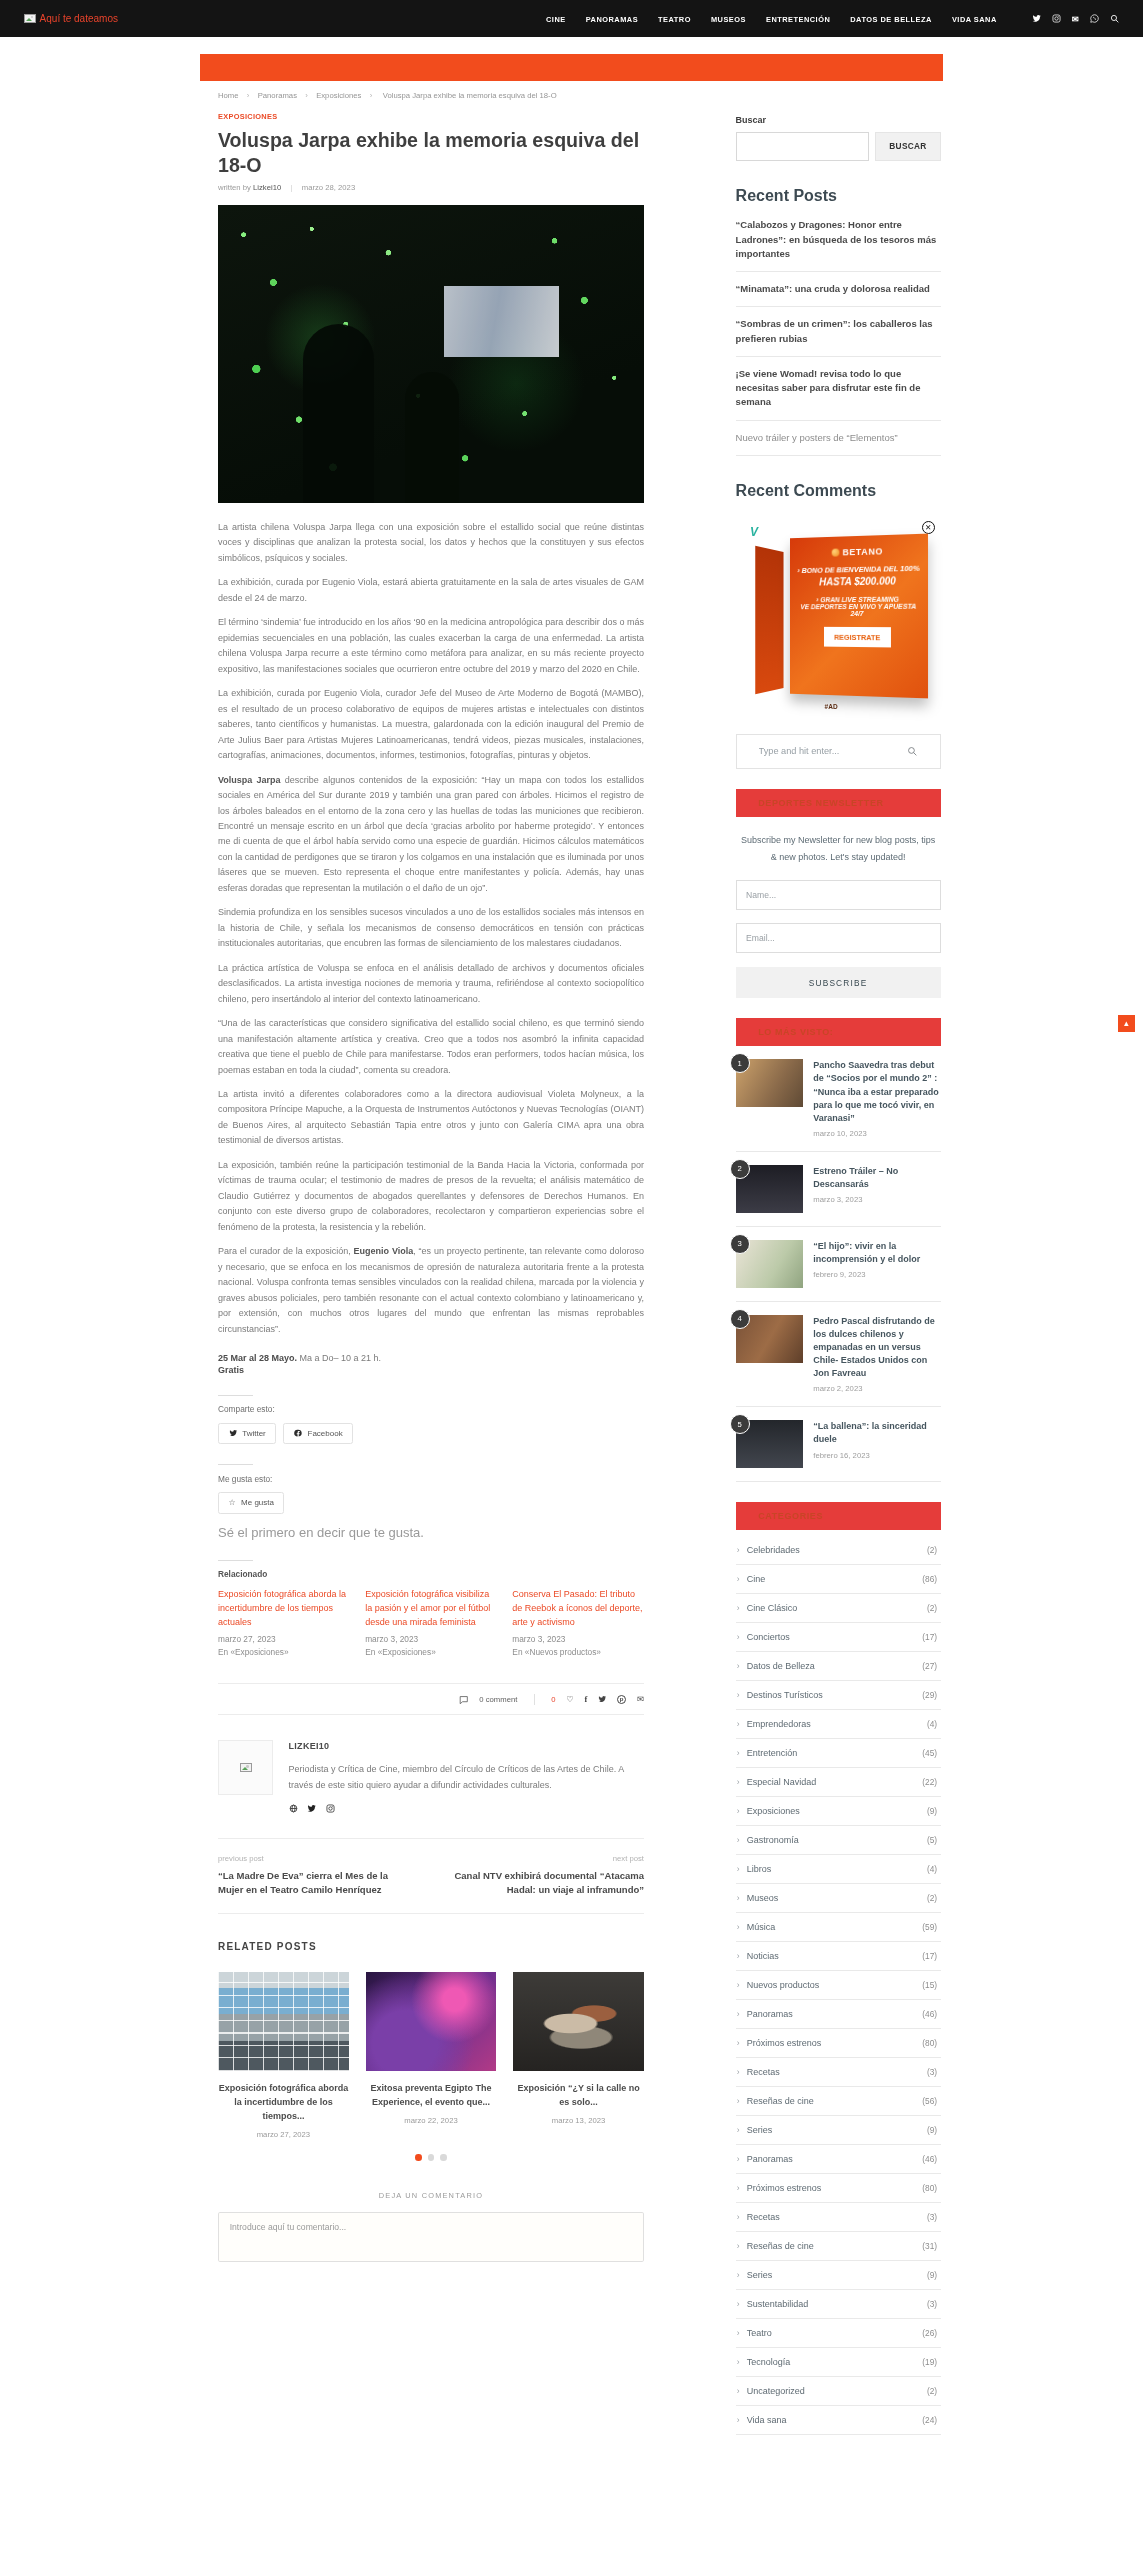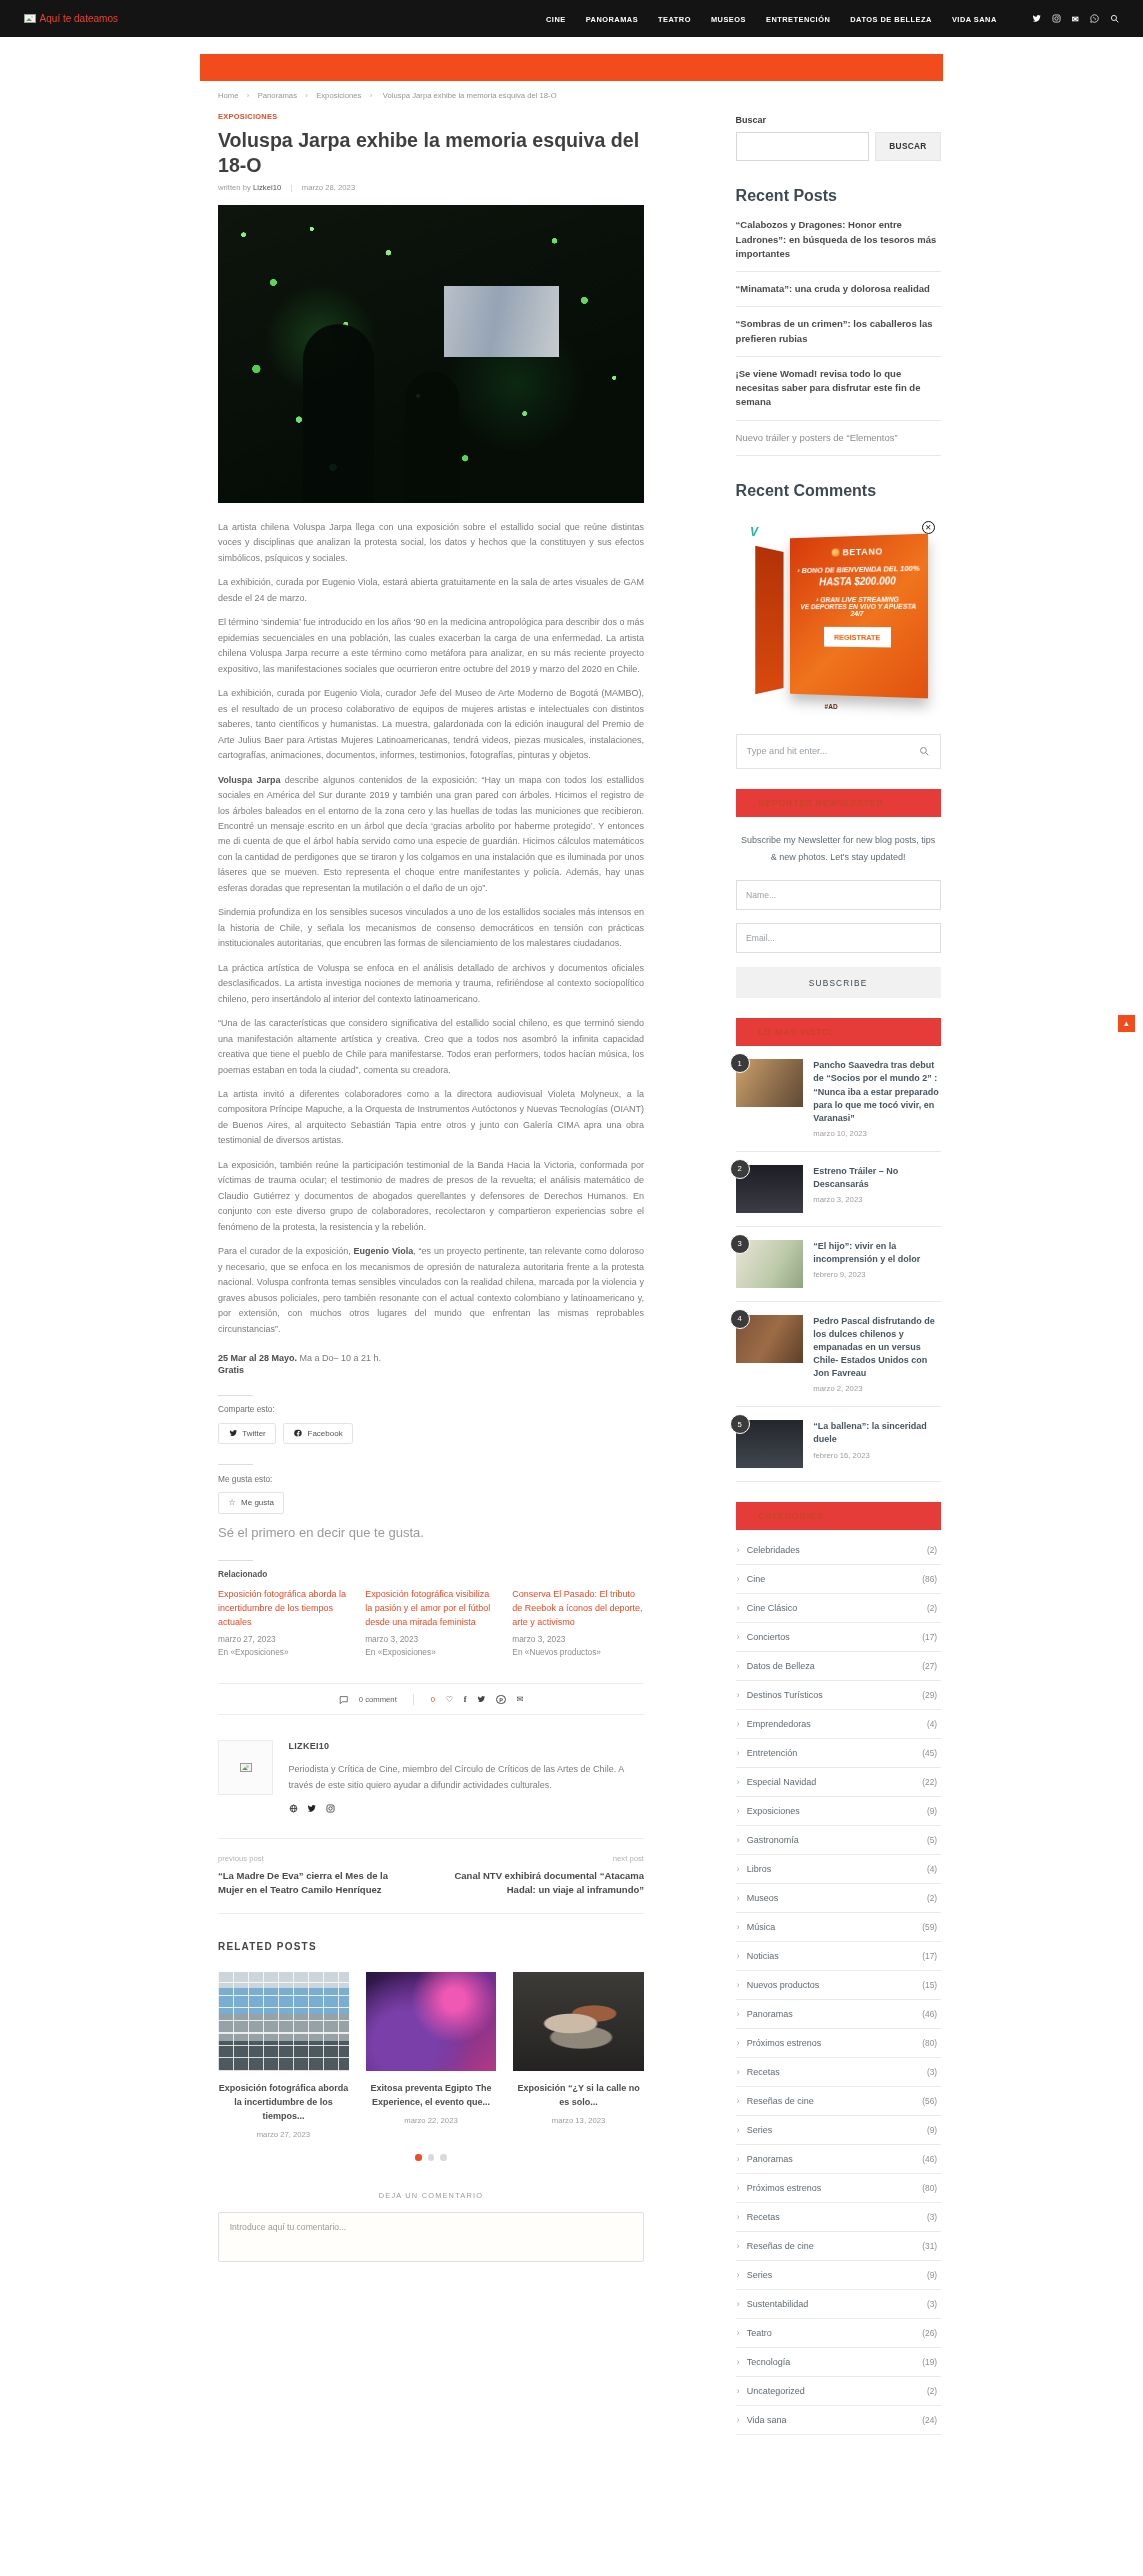--- a/index.html
+++ b/index.html
@@ -72,21 +72,21 @@
   .share-row { display: flex; gap: 7.1px; }
   .btn-soft { display: inline-flex; align-items: center; gap: 5.4px; border: 0.6px solid #e2e2e2; border-radius: 2.4px; background: #fff; padding: 5.4px 9.5px; font-size: 8px; color: #555; cursor: pointer; }
   .like-hint { font-size: 13px; color: #9a9a9a; margin-top: 11px; }
 
   .rel-label { font-size: 8.3px; font-weight: bold; color: #555; margin-bottom: 9.5px; }
   .rel-grid { display: flex; gap: 15.5px; }
   .rel-grid .rel-item { width: 132px; }
   .rel-item .rel-title { color: #eb4a26; font-size: 9px; line-height: 1.55; display: block; }
   .rel-item .rel-date, .rel-item .rel-ctx { color: #8d8d8d; font-size: 8.3px; margin-top: 3.6px; }
 
-  .comment-bar { margin-top: 26px; border-top: 0.6px solid #ececec; border-bottom: 0.6px solid #ececec; padding: 9.5px 0; display: flex; align-items: center; justify-content: center; gap: 10.7px; font-size: 7.7px; color: #5f5f5f; }
+  .comment-bar { margin-top: 26px; border-top: 0.6px solid #ececec; border-bottom: 0.6px solid #ececec; padding: 9.5px 0; display: flex; align-items: center; justify-content: flex-end; gap: 10.7px; font-size: 7.7px; color: #5f5f5f; }
   .comment-bar .vdiv { width: 0.6px; height: 10.7px; background: #e0e0e0; margin: 0 6px; }
   .comment-bar .like-num { color: #e8432b; }
   .comment-bar .ic { color: #444; display: inline-flex; align-items: center; font-size: 8.3px; }
   .fb-f { font-weight: bold; font-family: "Liberation Serif", serif; font-size: 9px; }
   .p-circle { width: 9.5px; height: 9.5px; border: 0.6px solid #444; border-radius: 50%; display: inline-flex; align-items: center; justify-content: center; font-size: 6px; font-weight: bold; }
 
   .author-box { display: flex; gap: 15.5px; padding: 25px 0; border-bottom: 0.6px solid #ececec; }
   .avatar { width: 55px; height: 55px; background: #fbfbfb; border: 0.6px solid #ececec; display: flex; align-items: center; justify-content: center; flex-shrink: 0; }
   .author-name { font-size: 9px; font-weight: bold; color: #4a4a4a; letter-spacing: 0.3px; }
   .author-bio { font-size: 9px; color: #7b7b7b; line-height: 1.8; margin-top: 9.5px; }
@@ -143,21 +143,21 @@
   .cube-front { position: absolute; left: 51px; top: 18px; width: 140px; height: 160px; background: linear-gradient(135deg, #d63a0a, #f0741d 55%, #e0510e); transform: perspective(417px) rotateY(-10deg); padding: 10.7px 7.1px; color: #fff; text-align: center; box-shadow: 0 8.3px 12px rgba(0,0,0,.25); }
   .ad-brand { font-weight: bold; font-size: 9px; letter-spacing: 0.6px; margin-bottom: 8.3px; }
   .ad-brand .b-mark { display: inline-block; width: 8.3px; height: 8.3px; border-radius: 50%; background: radial-gradient(circle at 35% 35%, #ffd27a, #f08a1d); margin-right: 3px; vertical-align: -1.2px; }
   .ad-line1 { font-size: 7.4px; font-weight: bold; font-style: italic; }
   .ad-line2 { font-size: 10px; font-weight: bold; font-style: italic; margin: 2.4px 0 8.3px; }
   .ad-line3 { font-size: 6.8px; font-weight: bold; font-style: italic; }
   .ad-line4 { font-size: 6.8px; font-weight: bold; font-style: italic; margin-bottom: 10.7px; }
   .ad-btn { display: inline-block; background: #fff; color: #e8610f; font-weight: bold; font-size: 7.4px; padding: 5.4px 10.7px; cursor: pointer; }
   .ad-tag { position: absolute; left: 89px; bottom: 3.6px; font-size: 6.5px; font-weight: bold; color: #5a2b12; }
 
-  .search2 { margin: 20px 0 6px; border: 0.6px solid #e3e3e3; height: 35px; display: flex; align-items: center; justify-content: space-between; padding: 0 10px; }
+  .search2 { margin: 20px 0 6px; border: 0.6px solid #e3e3e3; height: 35px; display: flex; align-items: center; justify-content: space-between; padding: 0 22px; }
   .search2 input { border: 0; outline: none; font-size: 9.2px; color: #555; width: 85%; font-family: "Liberation Sans", sans-serif; }
   .search2 input::placeholder { color: #98a0a6; }
 
   .red-banner { background: #e53c3a; color: #c84526; font-size: 9px; font-weight: bold; letter-spacing: 0.6px; padding: 9px 0 9px 22.6px; margin-top: 20px; }
   .nl-text { text-align: center; font-size: 9px; color: #5d6b74; line-height: 1.8; margin: 15.5px 4.8px 2.4px; }
   .nl-input { width: 100%; height: 30px; border: 0.6px solid #ddd; margin-top: 13px; padding: 0 9.5px; font-size: 8.6px; font-family: "Liberation Sans", sans-serif; color: #555; }
   .nl-input::placeholder { color: #9aa0a5; }
   .nl-btn { width: 100%; height: 31px; background: #f1f1f1; border: 0; margin-top: 14.3px; font-size: 8.3px; letter-spacing: 1.2px; color: #37474f; cursor: pointer; }
 
   .popular li { display: flex; gap: 10.7px; padding: 13px 0; border-bottom: 0.6px solid #e8e8e8; }

